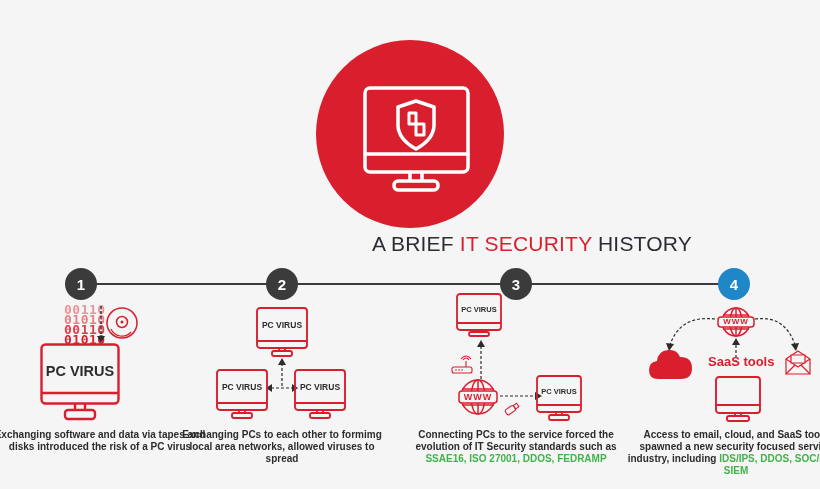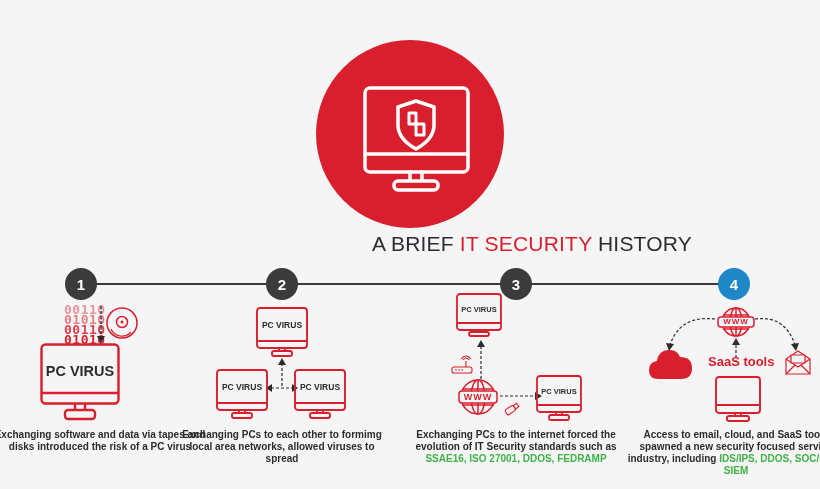--- a/index.html
+++ b/index.html
@@ -191,21 +191,21 @@
       <rect x="1" y="1" width="44" height="36" rx="3"></rect>
       <line x1="1" y1="30" x2="45" y2="30"></line>
       <line x1="20" y1="37" x2="20" y2="40"></line>
         <line x1="26" y1="37" x2="26" y2="40"></line>
       <rect x="13" y="40" width="20" height="5" rx="2"></rect>
     </g>
   </svg>
   <div class="pc-label" style="top:12px;font-size:7.5px">PC VIRUS</div>
 </div>
 <div class="abs caption" style="left:406px">
-  <span>Exchanging PCs to the internet forced the evolution of IT Security standards such as </span><span class="green">SSAE16, ISO 27001, DDOS, FEDRAMP</span>
+  <span>Connecting PCs to the service forced the evolution of IT Security standards such as </span><span class="green">SSAE16, ISO 27001, DDOS, FEDRAMP</span>
 </div>
 
 <svg class="abs" style="left:660px;top:307px" width="160" height="55" viewBox="0 0 160 55">
   <path d="M55 12 Q20 8 10 38" fill="none" stroke="#2c2c2c" stroke-width="1.2" stroke-dasharray="3 2"></path>
   <path d="M6 36 L14 37 L9 44 Z" fill="#2c2c2c"></path>
   <path d="M95 12 Q125 8 135 38" fill="none" stroke="#2c2c2c" stroke-width="1.2" stroke-dasharray="3 2"></path>
   <path d="M131 37 L139 36 L136 44 Z" fill="#2c2c2c"></path>
   <line x1="76" y1="38" x2="76" y2="85" stroke="#2c2c2c" stroke-width="1.2" stroke-dasharray="3 2"></line>
   <path d="M72 38 L80 38 L76 31 Z" fill="#2c2c2c"></path>
 </svg>

